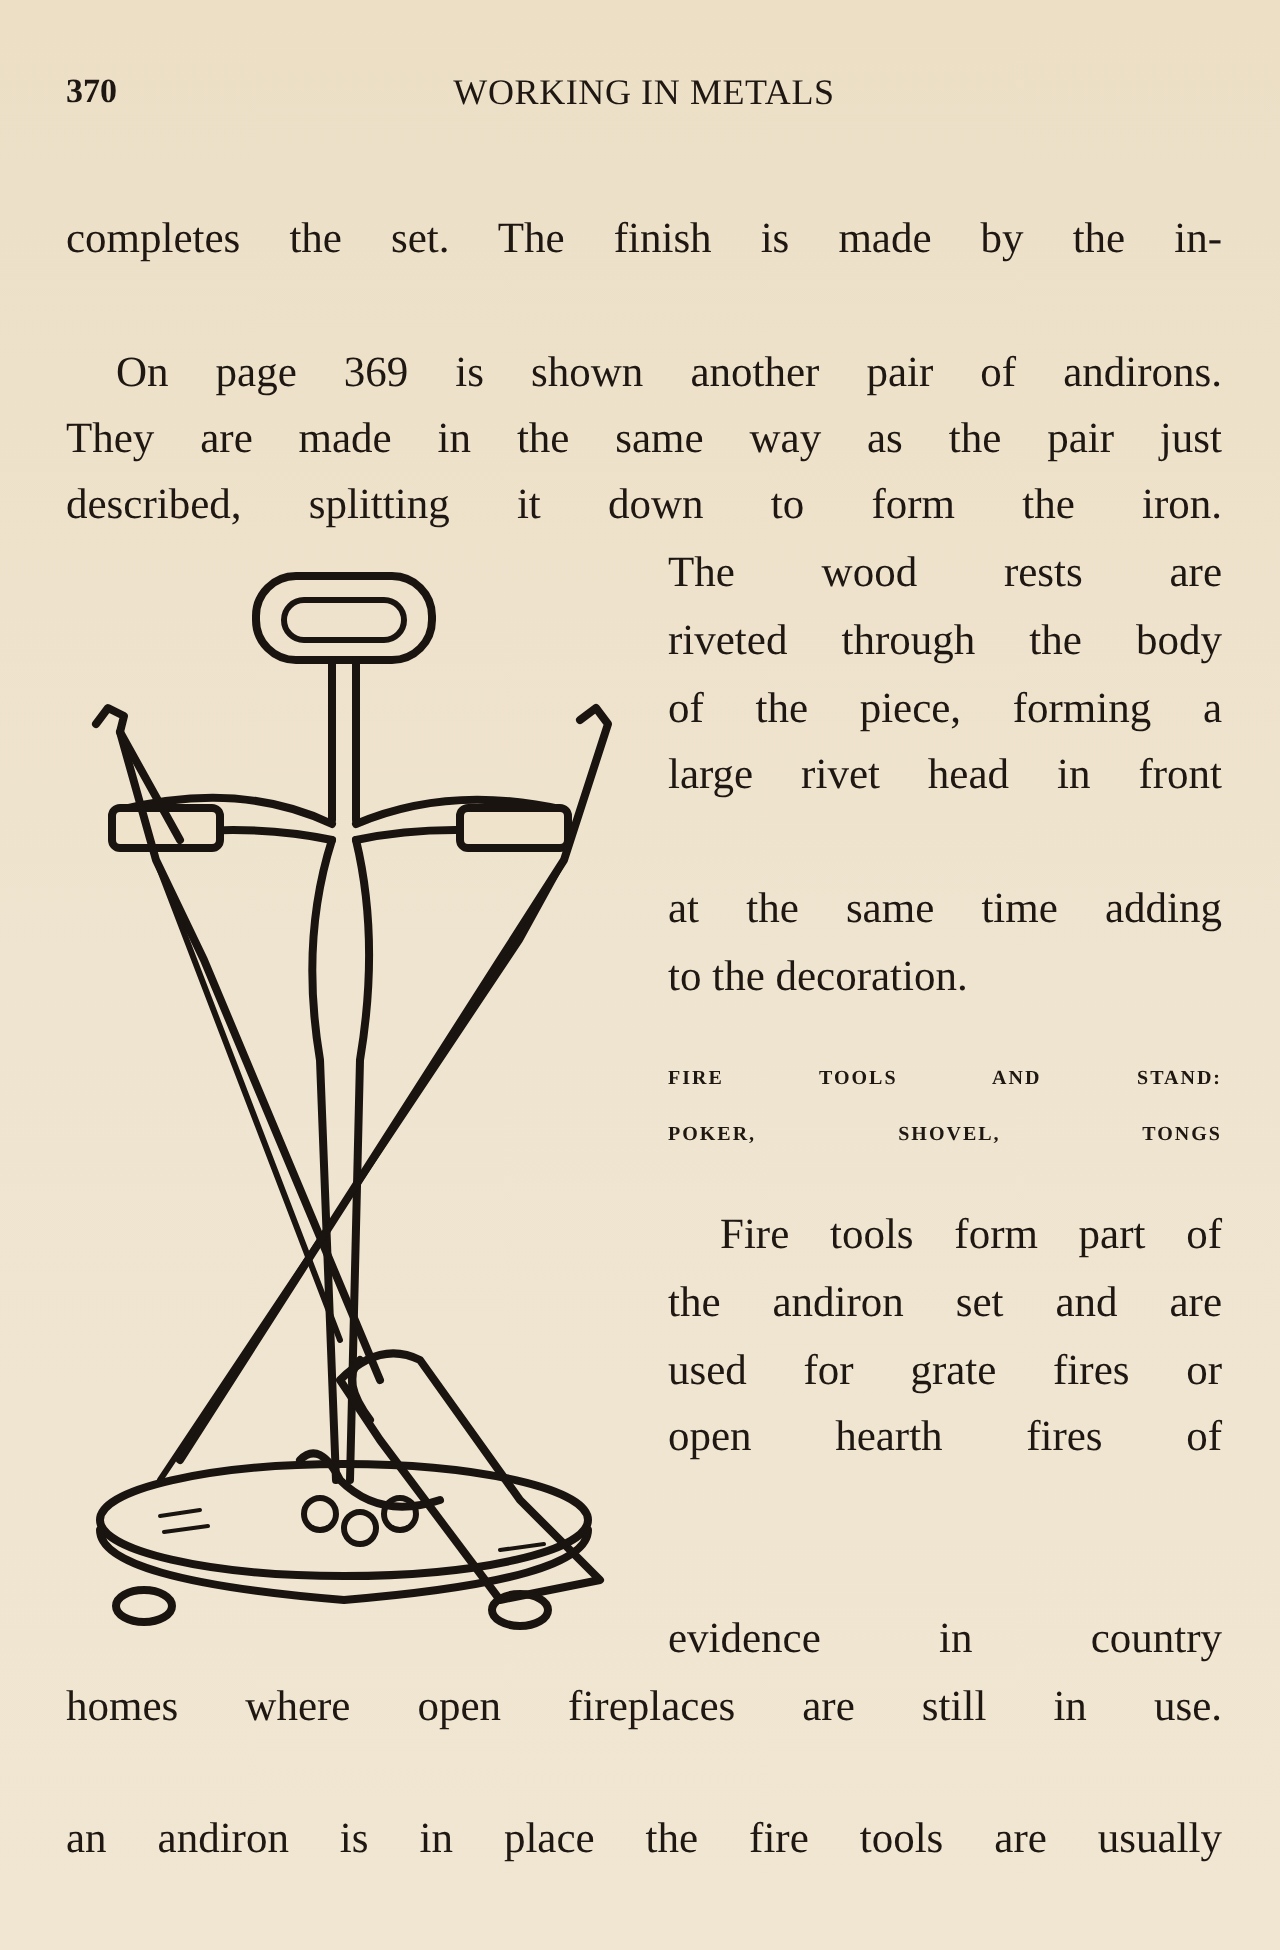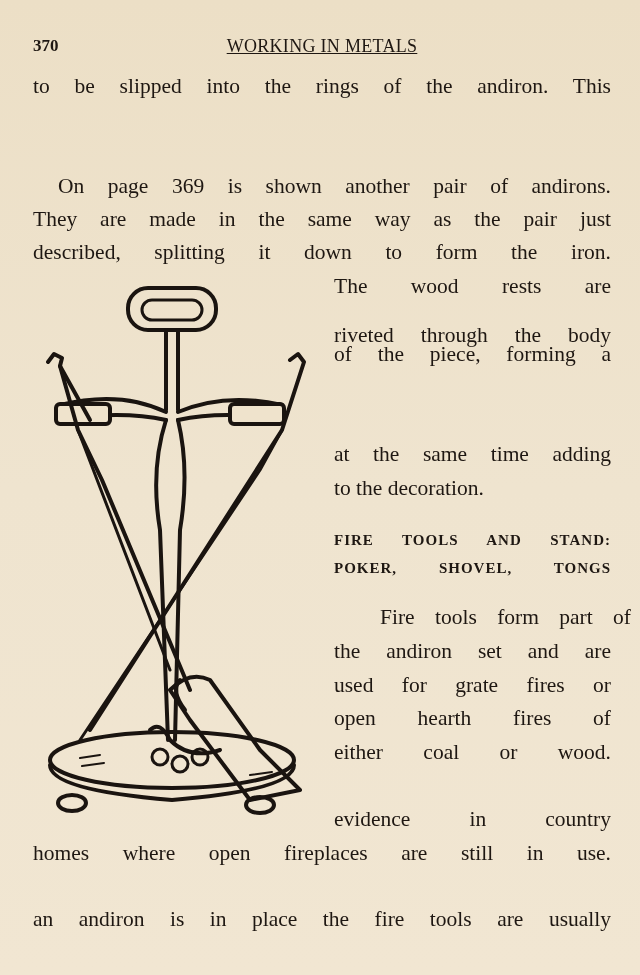--- a/index.html
+++ b/index.html
@@ -6,62 +6,62 @@
     body {
       width: 640px; height: 975px; overflow: hidden;
       background: #efe3cc;
       font-family: "Liberation Serif", "DejaVu Serif", serif;
       color: #1e1712;
       position: relative;
     }
     .page { position: absolute; inset: 0; background: linear-gradient(180deg,#ecdfc6 0%,#efe4cf 50%,#f1e6d2 100%); }
     .header { position: absolute; top: 34px; left: 33px; width: 578px; height: 26px; }
     .page-num { position: absolute; left: 0; top: 2px; font-size: 17px; font-weight: bold; }
-    .running-title { position: absolute; left: 0; right: 0; top: 2px; text-align: center; font-size: 18px; letter-spacing: 0.3px; text-decoration: underline; }
+    .running-title { position: absolute; left: 0; right: 0; top: 2px; text-align: center; font-size: 18px; letter-spacing: 0.3px; }
     .line {
       position: absolute; font-size: 21.5px; white-space: nowrap;
       text-align: justify; text-align-last: justify; height: 30px; line-height: 30px;
     }
     .full { left: 33px; width: 578px; }
     .indent { left: 58px; width: 553px; }
     .right { left: 334px; width: 277px; }
-    .right-indent { left: 360px; width: 251px; margin-left: 20px; }
+    .right-indent { left: 360px; width: 251px; }
     .last { text-align-last: left; }
-    .caps { font-size: 15px; font-weight: bold; letter-spacing: 1px; }
+    .caps { font-size: 10px; font-weight: bold; letter-spacing: 1px; }
     .figure { position: absolute; left: 20px; top: 270px; width: 310px; height: 560px; }
   </style>
 </head>
 <body>
 
 <div class="page">
 
   <div class="header">
     <span class="page-num">370</span>
     <div class="running-title">WORKING IN METALS</div>
   </div>
 
-  <div class="line full" style="top:71px">to be slipped into the rings of the andiron.  This</div>
+  <div class="line full" style="top:104px">completes the set.  The finish is made by the in-</div>
 
   <div class="line indent" style="top:171px">On page 369 is shown another pair of andirons.</div>
   <div class="line full" style="top:204px">They are made in the same way as the pair just</div>
   <div class="line full" style="top:237px">described, splitting it down to form the iron.</div>
   <div class="line right" style="top:271px">The wood rests are</div>
-  <div class="line right" style="top:320px">riveted through the body</div>
+  <div class="line right" style="top:305px">riveted through the body</div>
   <div class="line right" style="top:339px">of the piece, forming a</div>
+  <div class="line right" style="top:372px">large rivet head in front</div>
   <div class="line right" style="top:439px">at the same time adding</div>
   <div class="line right last" style="top:473px">to the decoration.</div>
 
   <div class="line right caps" style="top:525px">FIRE TOOLS AND STAND:</div>
   <div class="line right caps" style="top:553px">POKER, SHOVEL, TONGS</div>
 
   <div class="line right-indent" style="top:602px">Fire tools form part of</div>
   <div class="line right" style="top:636px">the andiron set and are</div>
   <div class="line right" style="top:670px">used for grate fires or</div>
   <div class="line right" style="top:703px">open hearth fires of</div>
-  <div class="line right" style="top:737px">either coal or wood.</div>
   <div class="line right" style="top:804px">evidence in country</div>
   <div class="line full" style="top:838px">homes where open fireplaces are still in use.</div>
   <div class="line full" style="top:904px">an andiron is in place the fire tools are usually</div>
 
   <div class="figure">
     <svg width="310" height="560" viewBox="0 0 310 560" fill="none" stroke="#1a1410" stroke-width="4" stroke-linecap="round" stroke-linejoin="round">
 
       <rect x="108" y="18" width="88" height="42" rx="20"></rect>
       <rect x="122" y="30" width="60" height="20" rx="10" stroke-width="3"></rect>
 

